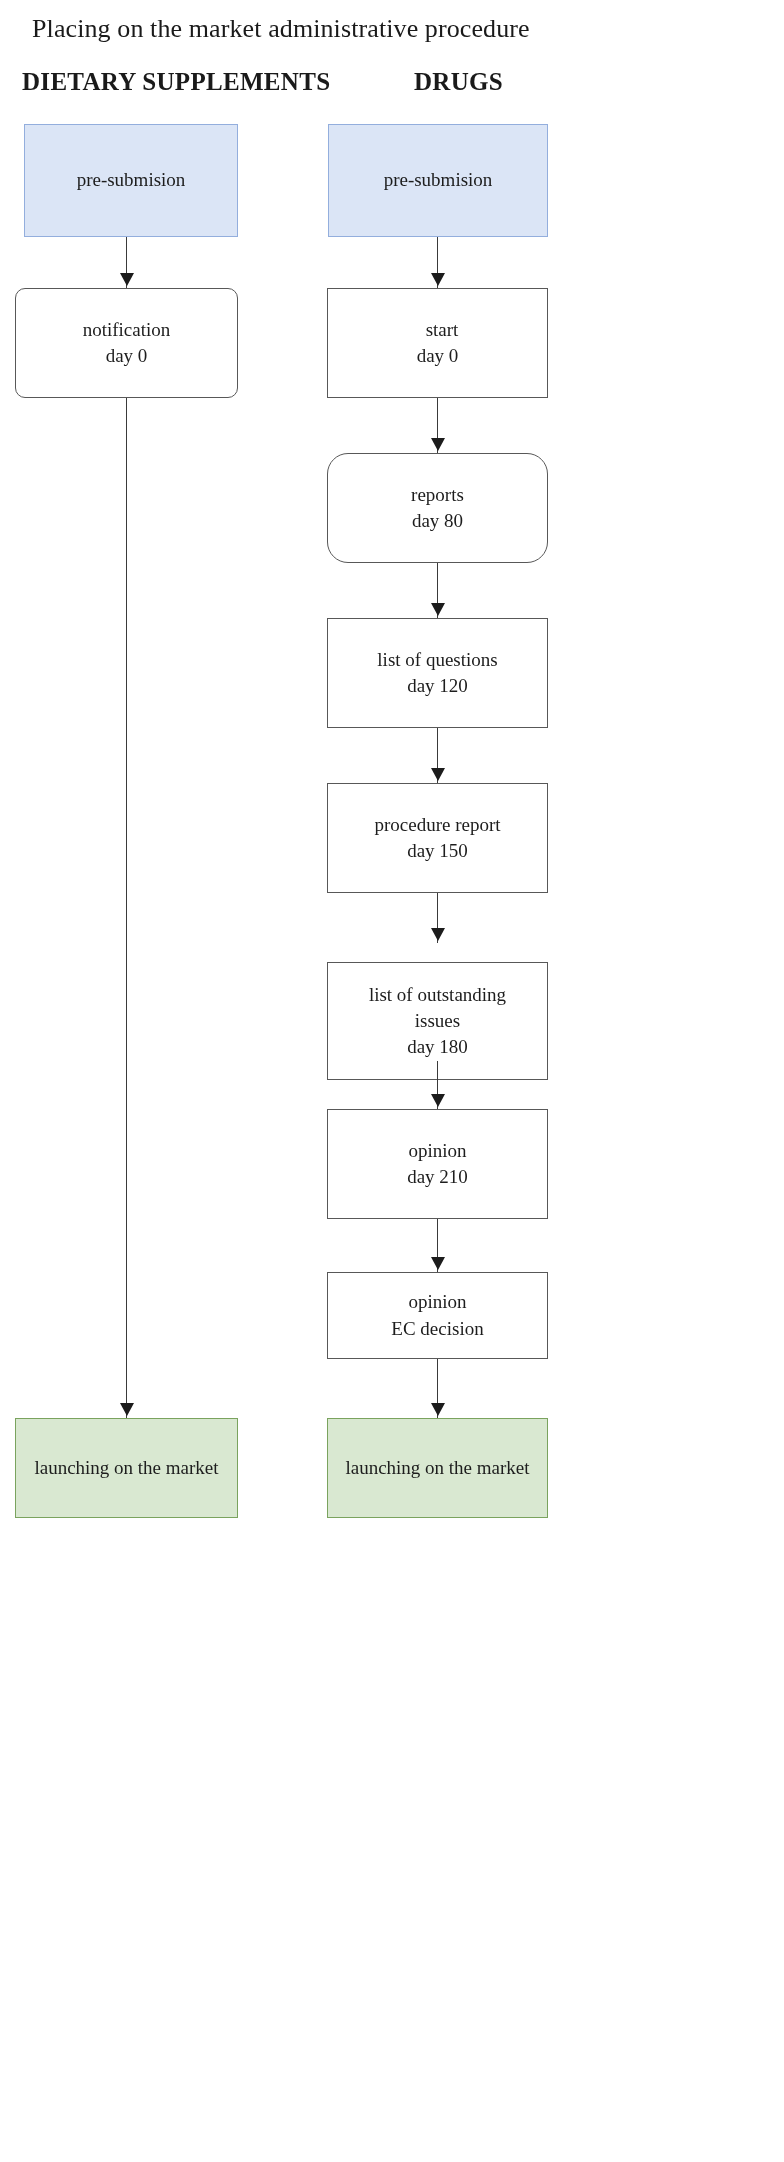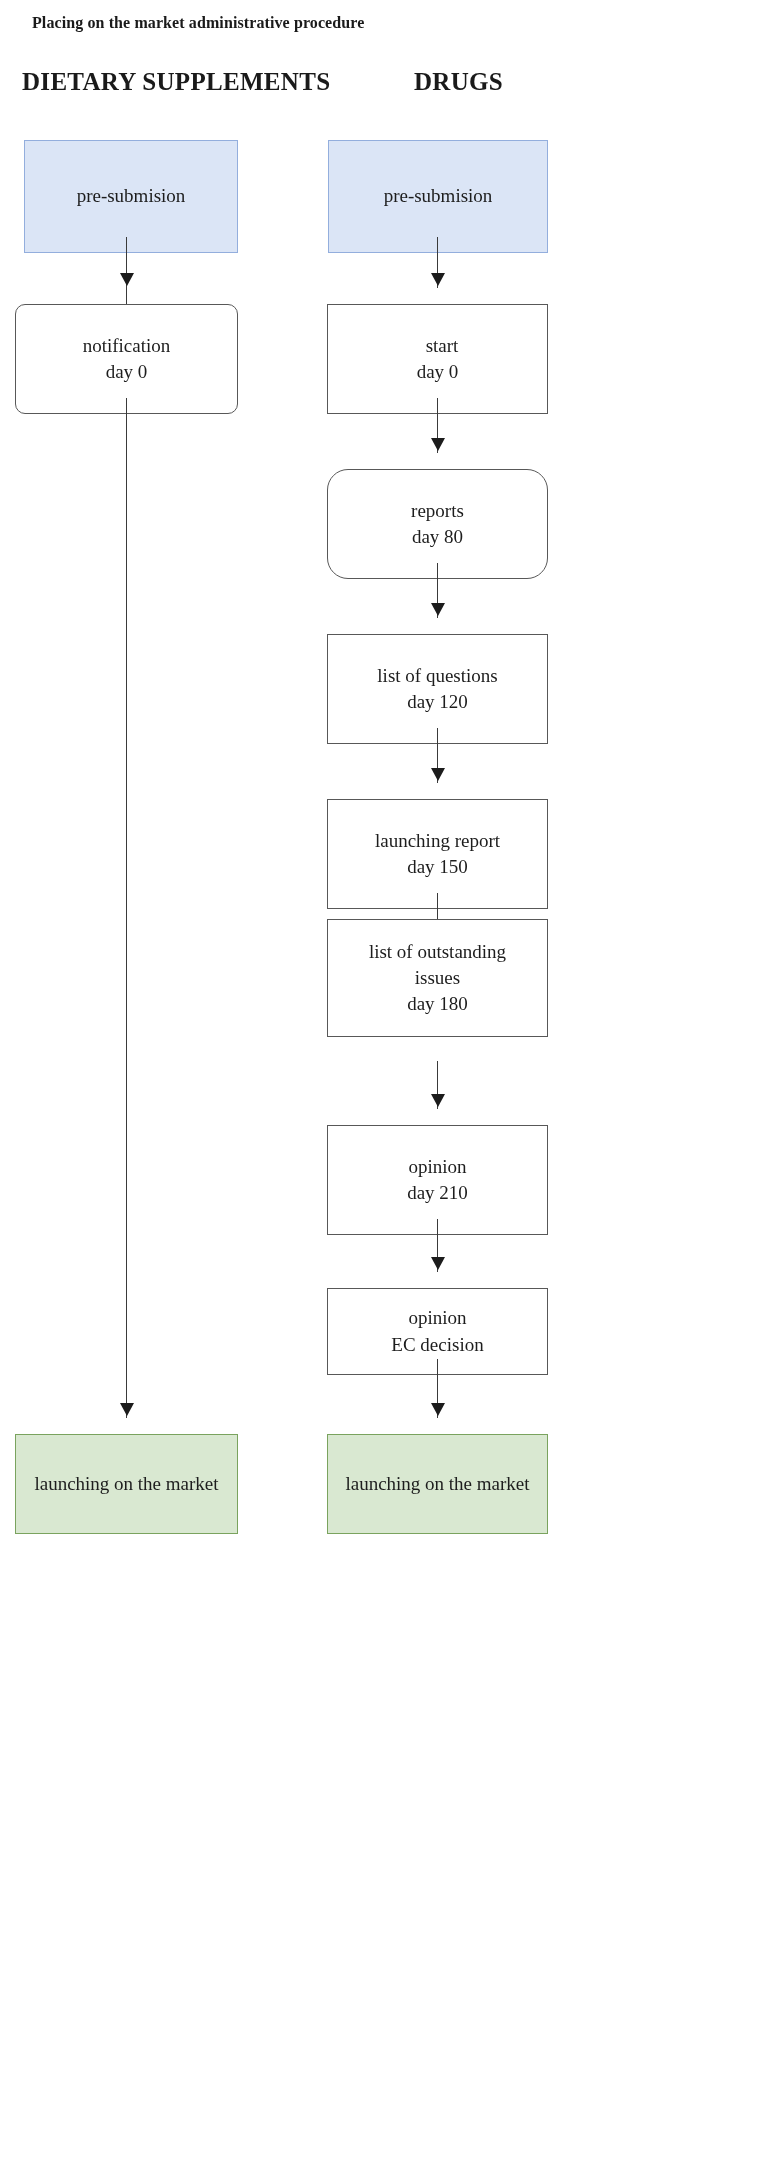--- a/index.html
+++ b/index.html
@@ -17,22 +17,22 @@
     height: 2162px;
     overflow: hidden;
     background: #ffffff;
   }
 
   
   .doc-title {
     position: absolute;
     left: 32px;
     top: 14px;
-    font-size: 16px;
-    font-weight: bold;
+    font-size: 26px;
+    font-weight: normal;
     letter-spacing: 0.1px;
     white-space: nowrap;
   }
   .col-header {
     position: absolute;
     top: 68px;
     font-size: 25px;
     font-weight: bold;
     letter-spacing: 0.3px;
     white-space: nowrap;
@@ -44,21 +44,20 @@
   .node {
     position: absolute;
     box-sizing: border-box;
     display: flex;
     align-items: center;
     justify-content: center;
     text-align: center;
     font-size: 19px;
     line-height: 1.38;
     color: #1d1d1d;
-    margin-top: 16px;
   }
   .node .node-text { display: block; padding: 0 6px; }
   .node.start {
     background: #dbe5f6;
     border: 1.6px solid #93aedd;
   }
   .node.process {
     background: #ffffff;
     border: 1.9px solid #585858;
   }
@@ -156,29 +155,29 @@
       <span>list of questions</span><br>
       <span>day 120</span>
     </span>
   </div>
 
   <div class="conn" style="left:437px; top:728px; height:55px;"></div>
   <div class="arrowhead" style="left:430.5px; top:768px;"></div>
 
   <div class="node process" id="dr-assess" style="left:327px; top:783px; width:221px; height:110px;">
     <span class="node-text">
-      <span>launching report</span><br>
+      <span>procedure report</span><br>
       <span>day 150</span>
     </span>
   </div>
 
   <div class="conn" style="left:437px; top:893px; height:50px;"></div>
   <div class="arrowhead" style="left:430.5px; top:928px;"></div>
 
-  <div class="node process" id="dr-issues" style="left:327px; top:903px; width:221px; height:118px;">
+  <div class="node process" id="dr-issues" style="left:327px; top:962px; width:221px; height:118px;">
     <span class="node-text">
       <span>list of outstanding</span><br>
       <span>issues</span><br>
       <span>day 180</span>
     </span>
   </div>
 
   <div class="conn" style="left:437px; top:1061px; height:48px;"></div>
   <div class="arrowhead" style="left:430.5px; top:1094px;"></div>
 

